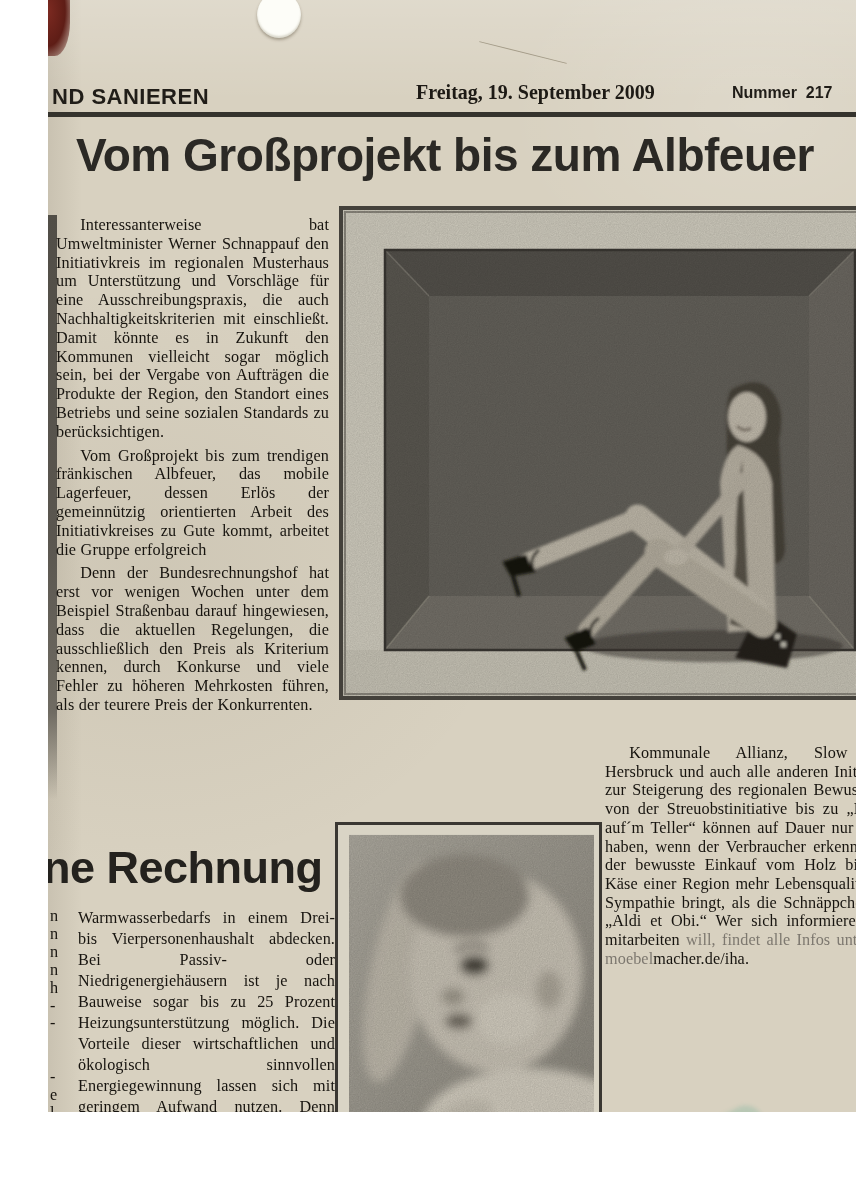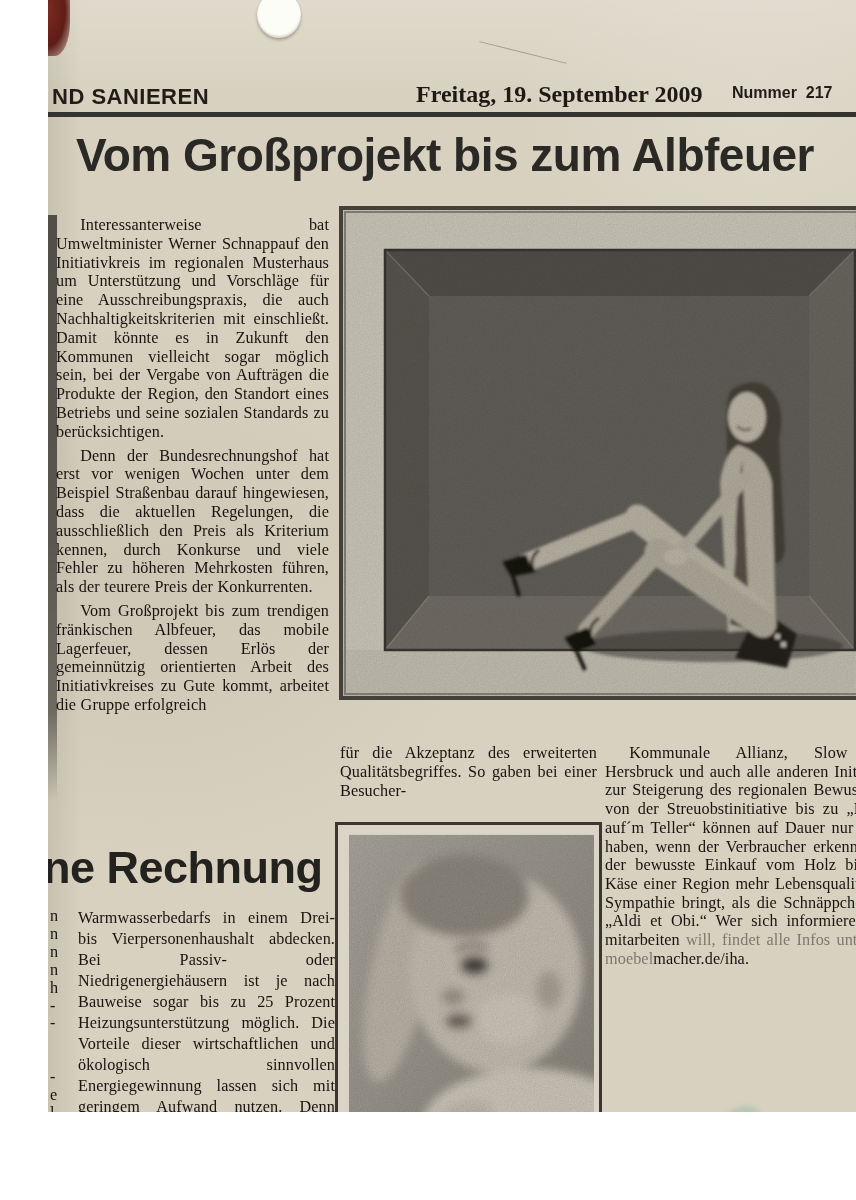--- a/index.html
+++ b/index.html
@@ -18,21 +18,21 @@
   .red-mark{position:absolute;left:0;top:0;width:22px;height:56px;
     background:radial-gradient(ellipse at 0% 20%, #7c2a21 0%, #5e1d16 55%, rgba(94,29,22,0) 100%);
     border-bottom-right-radius:70% 60%;}
   .punch-hole{position:absolute;left:209px;top:-8px;width:44px;height:46px;border-radius:50%;
     background:#fdfdf8;box-shadow:0 2px 3px rgba(60,50,30,.35), inset 0 -2px 2px rgba(120,110,80,.25);}
   .scratch{position:absolute;left:430px;top:52px;width:90px;height:1px;background:rgba(95,85,60,.45);transform:rotate(14deg);}
 
   .hdr-left{position:absolute;left:4px;top:84px;font-family:"Liberation Sans",sans-serif;
     font-weight:700;font-size:22px;letter-spacing:.5px;color:#201d18;}
   .hdr-date{position:absolute;left:368px;top:81px;font-family:"Liberation Serif",serif;
-    font-weight:700;font-size:24px;color:#1d1a15;}
+    font-weight:700;font-size:20px;color:#1d1a15;}
   .hdr-issue{position:absolute;left:684px;top:84px;font-family:"Liberation Sans",sans-serif;
     font-weight:700;font-size:16px;white-space:pre;color:#201d18;}
   .hdr-rule{position:absolute;left:0;top:112px;width:856px;height:5px;background:#35332d;}
 
   .headline{position:absolute;left:28px;top:128px;width:820px;font-family:"Liberation Sans",sans-serif;
     font-weight:700;font-size:46px;letter-spacing:-.5px;color:#2b2925;white-space:nowrap;}
 
   .fold-strip{position:absolute;left:0;top:215px;width:9px;height:585px;
     background:linear-gradient(to bottom, #514e47 0%, #5a564f 55%, #6f6b62 85%, rgba(111,107,98,0) 100%);}
 
@@ -89,22 +89,22 @@
   <div class="hdr-date">Freitag, 19. September 2009</div>
   <div class="hdr-issue">Nummer  217</div>
   <div class="hdr-rule"></div>
 
   <div class="headline">Vom Großprojekt bis zum Albfeuer</div>
 
   <div class="fold-strip"></div>
 
   <div class="col col-left">
     <p class="indent">Interessanterweise bat Umweltminister Werner Schnappauf den Initiativkreis im regionalen Musterhaus um Unterstützung und Vorschläge für eine Ausschreibungspraxis, die auch Nachhaltigkeitskriterien mit einschließt. Damit könnte es in Zukunft den Kommunen vielleicht sogar möglich sein, bei der Vergabe von Aufträgen die Produkte der Region, den Standort eines Betriebs und seine sozialen Standards zu berücksichtigen.</p>
+    <p class="indent">Vom Großprojekt bis zum trendigen fränkischen Albfeuer, das mobile Lagerfeuer, dessen Erlös der gemeinnützig orientierten Arbeit des Initiativkreises zu Gute kommt, arbeitet die Gruppe erfolgreich</p>
     <p class="indent">Denn der Bundesrechnungshof hat erst vor wenigen Wochen unter dem Beispiel Straßenbau darauf hingewiesen, dass die aktuellen Regelungen, die ausschließlich den Preis als Kriterium kennen, durch Konkurse und viele Fehler zu höheren Mehrkosten führen, als der teurere Preis der Konkurrenten.</p>
-    <p class="indent">Vom Großprojekt bis zum trendigen fränkischen Albfeuer, das mobile Lagerfeuer, dessen Erlös der gemeinnützig orientierten Arbeit des Initiativkreises zu Gute kommt, arbeitet die Gruppe erfolgreich</p>
   </div>
 
   <div class="photo-main">
     <svg viewBox="0 0 554 486">
       <defs>
         <linearGradient id="backg" x1="0" y1="0" x2="0" y2="1">
           <stop offset="0" stop-color="#6e6a63"></stop>
             <stop offset="1" stop-color="#5b5851"></stop>
         </linearGradient>
         <filter id="grain">
@@ -165,23 +165,20 @@
           <line x1="234" y1="442" x2="242" y2="460" stroke-width="4"></line>
           <path d="M196,340 q-12,10 -4,22" fill="none" stroke-width="2.5"></path>
           <path d="M256,408 q-14,10 -6,24" fill="none" stroke-width="2.5"></path>
         </g>
       </g>
       <rect x="0" y="0" width="554" height="486" filter="url(#grain)" opacity=".16"></rect>
     </svg>
   </div>
 
 
-  <div class="col col-mid">
-    <p>für die Akzeptanz des erweiterten Qualitätsbegriffes. So gaben bei einer Besucher-</p>
-  </div>
   <div class="col col-right">
     <p class="indent"><span>Kommunale Allianz, Slow City Hersbruck und auch alle anderen Initiativen zur Steigerung des regionalen Bewusstseins von der Streuobstinitiative bis zu „Heimat auf´m Teller“ können auf Dauer nur Erfolg haben, wenn der Verbraucher erkennt, dass der bewusste Einkauf vom Holz bis zum Käse einer Region mehr Lebensqualität und Sympathie bringt, als die Schnäppchen von „Aldi et Obi.“ Wer sich informieren oder mitarbeiten </span><span class="faded">will, findet alle Infos unter die-moebel</span><span>macher.de/iha.</span></p>
   </div>
 
   <div class="headline2">ne Rechnung</div>
   <div class="frag-col">n
 n
 n
 n
 h

